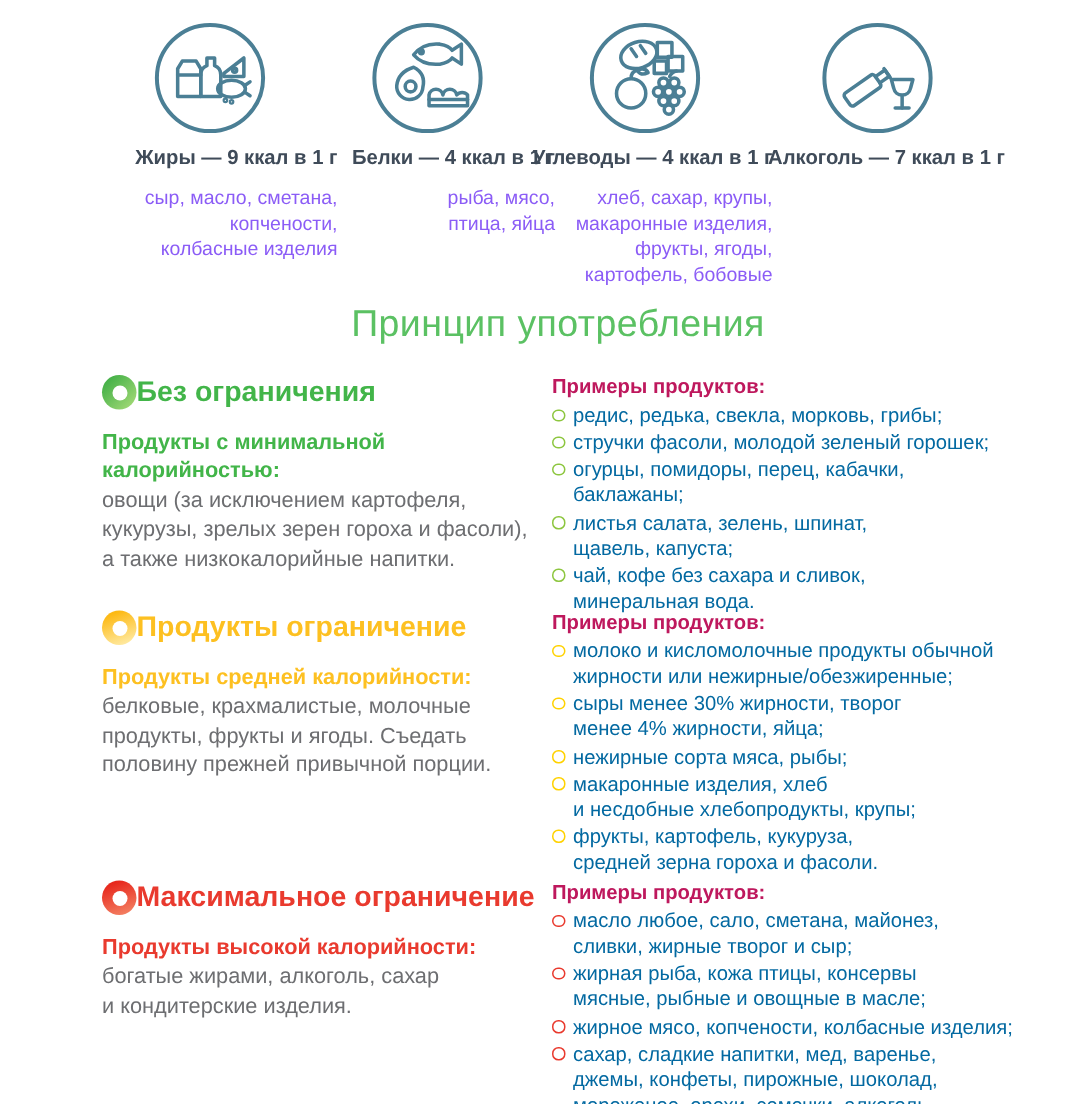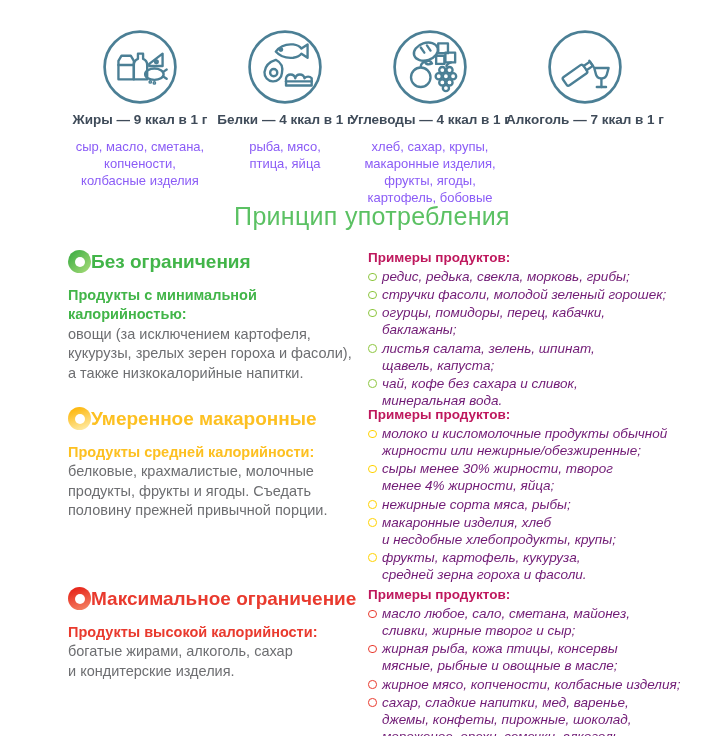--- a/index.html
+++ b/index.html
@@ -3,21 +3,21 @@
 <meta charset="utf-8">
 <style>
   * { margin:0; padding:0; box-sizing:border-box; }
   html,body { background:#ffffff; }
   #canvas {
     position:relative; width:718px; height:736px; background:#ffffff;
     font-family:"Liberation Sans","DejaVu Sans",sans-serif; overflow:hidden;
   }
 
   
-  .macro { position:absolute; top:28px; width:170px; text-align:center; }
+  .macro { position:absolute; top:13px; width:170px; text-align:right; }
   .macro.m0 { left:55px; }  .macro.m1 { left:200px; }
   .macro.m2 { left:345px; } .macro.m3 { left:500px; }
   .macro-icon { width:78px; height:78px; margin:0 auto; display:block; }
   .ico { fill:none; stroke:#4b7f95; stroke-width:2.3; stroke-linecap:round; stroke-linejoin:round; }
   .ico-ring { stroke-width:2.6; }
   .macro-title { margin-top:6px; font-size:13.5px; font-weight:700; color:#3f4b59; white-space:nowrap; }
   .macro-desc { margin-top:12px; font-size:13px; color:#8b5cf6; line-height:1.3; white-space:pre-line; }
 
   
   .main-title {
@@ -36,22 +36,22 @@
   .ring .hole { position:absolute; left:50%; top:50%; width:10px; height:10px; margin:-5px 0 0 -5px; background:#fff; border-radius:50%; }
   .sec-heading { font-size:19px; font-weight:700; }
 
   .sec-para { margin-top:13px; font-size:14.5px; line-height:1.34; }
   .lead { font-weight:700; display:block; }
   .body-text { color:#6d6e71; white-space:pre-line; }
 
   .examples { font-size:13.5px; font-weight:700; color:#be185d; margin-bottom:3px; }
   ul.plist { list-style:none; }
   ul.plist li {
-    position:relative; padding-left:14px; font-size:13.5px; color:#701a75;
-    line-height:1.27; white-space:pre-line; margin-bottom:1px;font-style:italic;
+    position:relative; padding-left:14px; font-size:13.5px; color:#0369a1;
+    line-height:1.27; white-space:pre-line; margin-bottom:1px;
   }
   ul.plist li::before {
     content:''; position:absolute; left:0; top:4.5px; width:6.5px; height:6.5px;
     border-radius:50%; border:1.6px solid currentColor; color:inherit;
   }
 
   
   .s-green  .sec-heading, .s-green  .lead { color:#42b549; }
   .s-yellow .sec-heading, .s-yellow .lead { color:#fdc021; }
   .s-red    .sec-heading, .s-red    .lead { color:#e93a2e; }
@@ -183,21 +183,21 @@
       </ul>
     </div>
   </div>
 
   <div class="section sec-2 s-yellow">
     <div class="sec-left">
       <div class="sec-head">
         <span class="ring ring-y">
             <span class="hole"></span>
           </span>
-        <span class="sec-heading">Умеренное макаронные</span>
+        <span class="sec-heading">Продукты ограничение</span>
       </div>
       <div class="sec-para">
         <span class="lead">Продукты средней калорийности:</span><span class="body-text">белковые, крахмалистые, молочные
 продукты, фрукты и ягоды. Съедать
 половину прежней привычной порции.</span>
       </div>
     </div>
     <div class="sec-right">
       <div class="examples">Примеры продуктов:</div>
       <ul class="plist">

